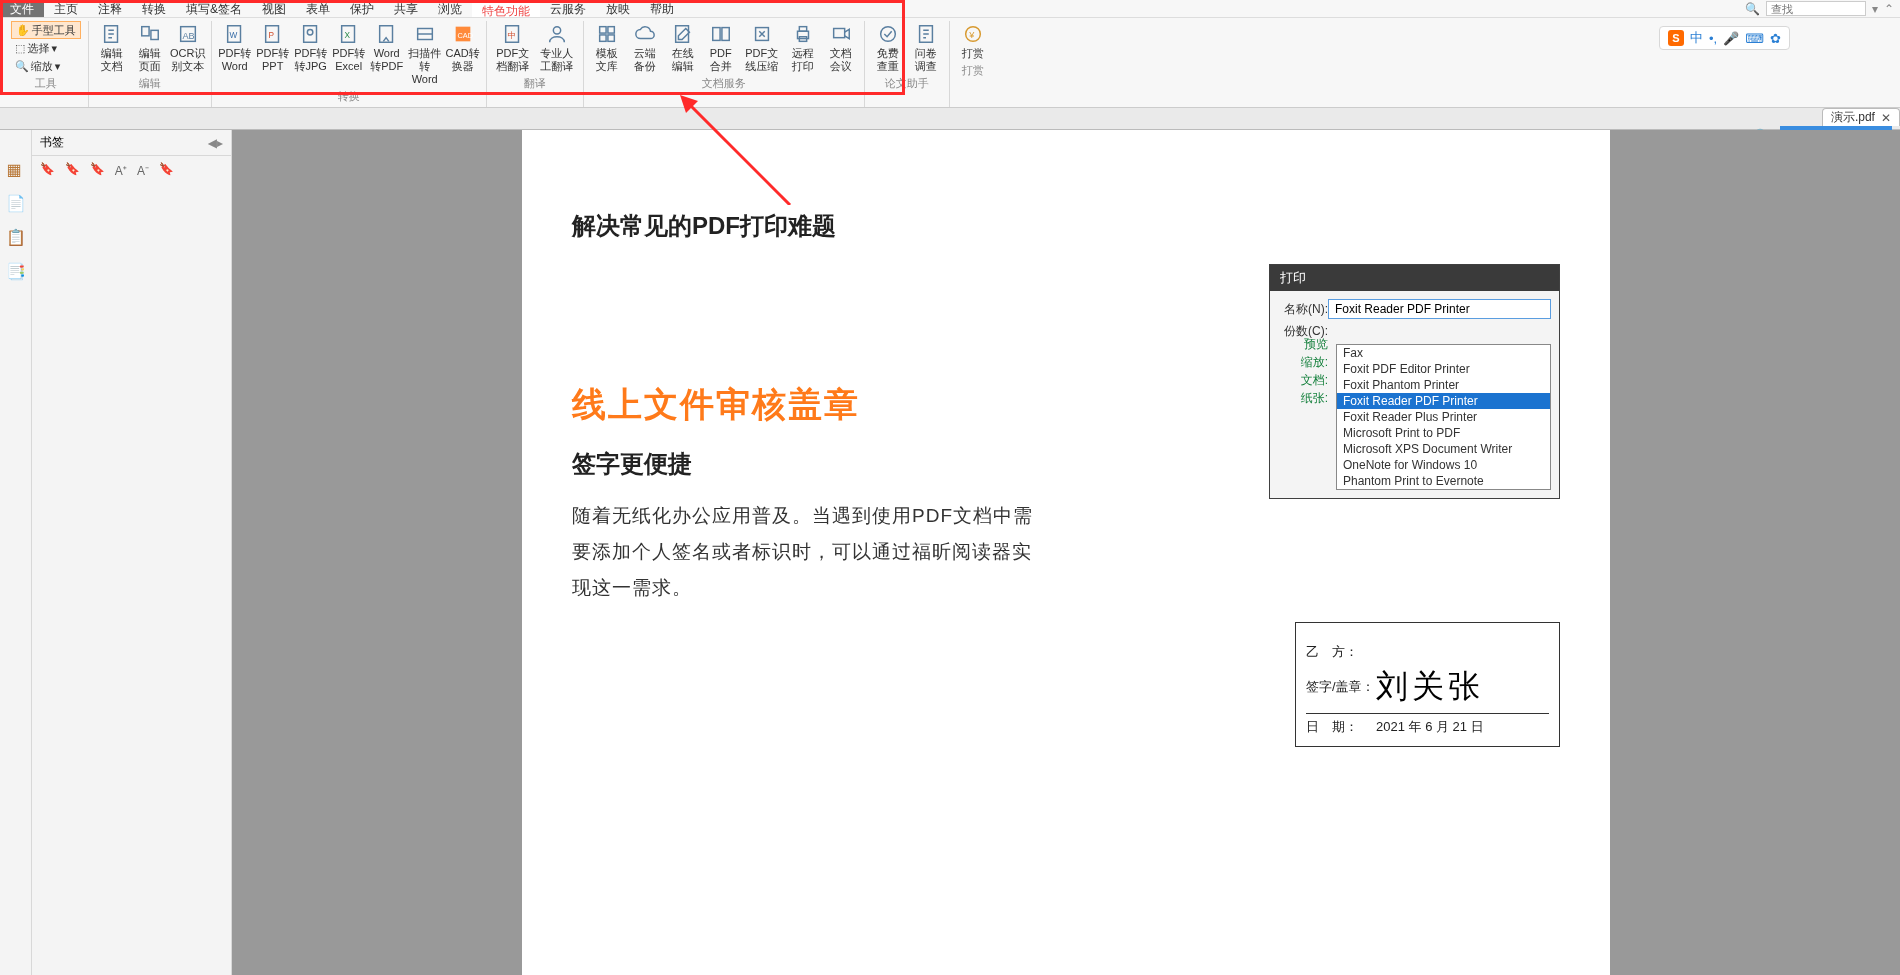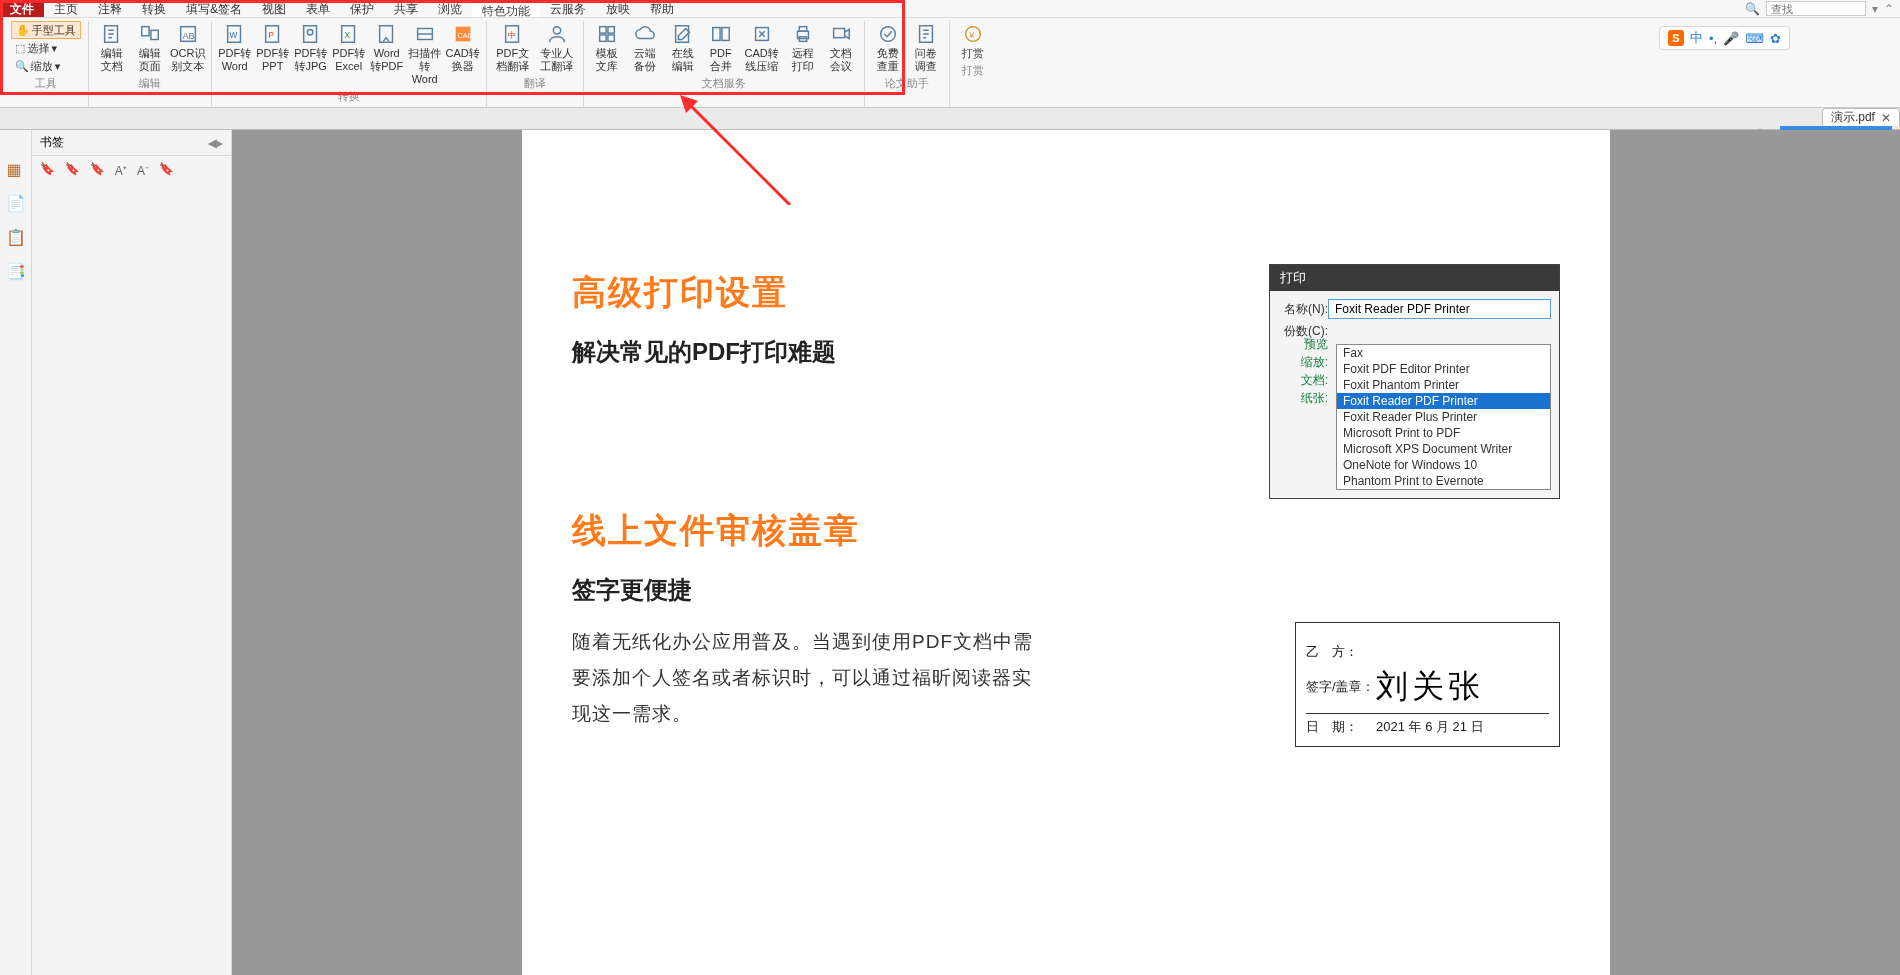--- a/index.html
+++ b/index.html
@@ -1,22 +1,22 @@
 <!DOCTYPE html>
 <html><head>
 <meta charset="utf-8">
 <style>
 * { margin:0; padding:0; box-sizing:border-box; font-family:"Microsoft YaHei","SimSun",sans-serif; }
 body { background:#f0f0f0; width:1900px; height:975px; overflow:hidden; position:relative; }
 
 
 .menubar { height:18px; background:#f7f7f7; display:flex; font-size:12px; color:#333; border-bottom:1px solid #ddd; }
 .menubar .menu-item { padding:0 10px; line-height:18px; cursor:pointer; }
-.menubar .menu-item.active-file { background:#b91c1c; color:#fff;font-weight:bold; }
-.menubar .menu-item.active-tab { background:#fff; color:#404040; border-top:2px solid #a3a3a3; }
+.menubar .menu-item.active-file { background:#737373; color:#fff; }
+.menubar .menu-item.active-tab { background:#fff; color:#ef4444; border-top:2px solid #a3a3a3; }
 .menubar .right { margin-left:auto; display:flex; align-items:center; gap:6px; padding-right:6px; }
 .menubar input.search { width:100px; height:15px; font-size:11px; border:1px solid #ccc; padding:0 4px; }
 
 
 .ribbon-row { background:#f7f7f7; display:flex; padding:3px 4px 0; border-bottom:1px solid #ccc; }
 .tool-col { display:flex; flex-direction:column; gap:0px; padding:0 3px; }
 .tool-col .small-btn { display:flex; align-items:center; gap:2px; font-size:11px; height:18px; padding:0 4px; cursor:pointer; color:#333; }
 .tool-col .small-btn.active { border:1px solid #ffb060; background:#ffe7cf; }
 .ribbon-group { display:flex; flex-direction:column; align-items:center; border-right:1px solid #d8d8d8; padding:0 4px; }
 .ribbon-group .icons { display:flex; gap:0; }
@@ -298,21 +298,21 @@
           <span>PDF
 合并</span>
         </div>
       <div class="rbtn wide">
           <span class="ic">
             <svg viewBox="0 0 24 24">
               <rect class="stroke" x="5" y="5" width="14" height="14"></rect>
               <path class="stroke" d="M9 9l6 6M15 9l-6 6"></path>
             </svg>
           </span>
-          <span>CAD转
+          <span>PDF文
 线压缩</span>
         </div>
       <div class="rbtn">
           <span class="ic">
             <svg viewBox="0 0 24 24">
               <rect class="stroke" x="6" y="9" width="12" height="8"></rect>
               <rect class="stroke" x="8" y="4" width="8" height="5"></rect>
               <rect class="stroke" x="8" y="15" width="8" height="5"></rect>
             </svg>
           </span>
@@ -424,21 +424,20 @@
       <span>🔖</span>
       <span>A⁺</span>
       <span>A⁻</span>
       <span>🔖</span>
     </div>
   </div>
 
   <div class="doc-area">
     <div class="page">
 
-      <h1 class="orange">高级打印设置</h1>
       <h2 class="sub">解决常见的PDF打印难题</h2>
 
       <div class="print-dialog">
         <div class="pd-title">打印</div>
         <div class="pd-body">
           <div class="pd-row">
             <label>名称(N):</label>
             <div class="sel">Foxit Reader PDF Printer</div>
           </div>
           <div class="pd-row">

